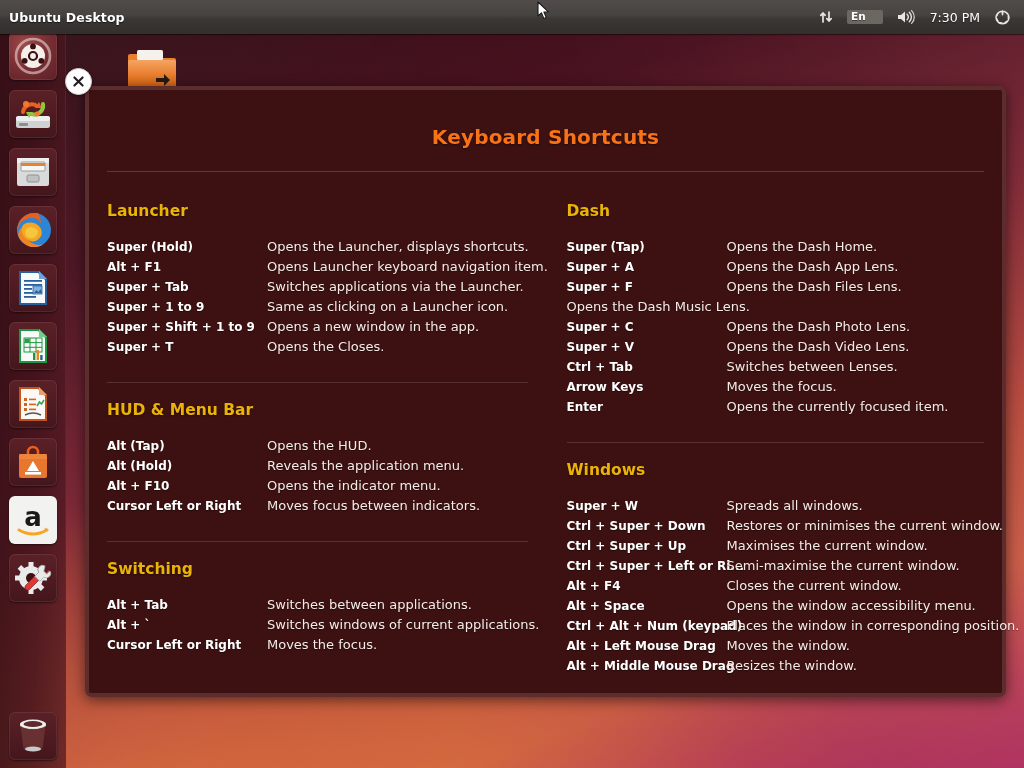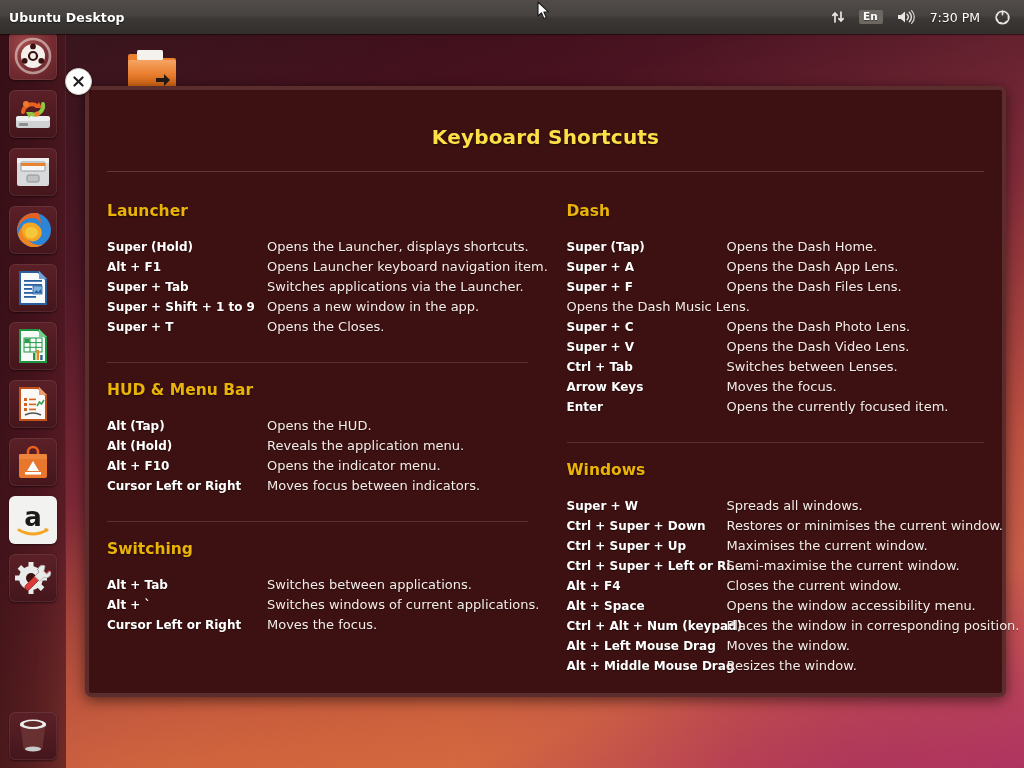--- a/index.html
+++ b/index.html
@@ -48,21 +48,21 @@
     display: flex; align-items: center; gap: 0px; height: 24px;
   }
   .panel-ind {
     height: 24px; display: flex; align-items: center; justify-content: center;
     padding: 0 7px; color: #e8e5e2;
   }
   .panel-ind svg { display: block; }
   #ind-keyboard .kbd-box {
     background: #6d6761;
     border-radius: 2px;
-    padding: 1px 5px 2px 4px;
+    padding: 1px 17px 2px 4px;
     font-size: 10.5px; font-weight: bold; color: #fff;
     line-height: 11px;
     text-shadow: 0 1px 0 rgba(0,0,0,0.4);
   }
   #ind-clock { font-size: 12.5px; color: #ffffff; font-weight: normal;
     text-shadow: 0 1px 1px rgba(0,0,0,0.5); padding: 0 8px; }
 
   
   #mouse-cursor { position: absolute; left: 537px; top: 1px; z-index: 70; pointer-events: none; }
 
@@ -115,21 +115,21 @@
     background: #ffffff;
     border: 1px solid #d8d0cc;
     display: flex; align-items: center; justify-content: center;
     z-index: 90;
     box-shadow: 0 1px 3px rgba(0,0,0,0.5);
     cursor: pointer;
   }
 
   #sc-title {
     text-align: center;
-    color: #fde047;
+    color: #f97316;
     font-size: 20px;
     font-weight: bold;
     padding-top: 35px;
     letter-spacing: .2px;
     text-shadow: 0 1px 2px rgba(0,0,0,0.5);
   }
   #title-rule {
     height: 1px;
     background: rgba(255,255,255,0.17);
     margin: 22px 18px 0 18px;
@@ -411,20 +411,24 @@
             </div>
             <div class="sc-row">
               <div class="sc-key">Alt + F1</div>
               <div class="sc-desc">Opens Launcher keyboard navigation item.</div>
             </div>
             <div class="sc-row">
               <div class="sc-key">Super + Tab</div>
               <div class="sc-desc">Switches applications via the Launcher.</div>
             </div>
             <div class="sc-row">
+              <div class="sc-key">Super + 1 to 9</div>
+              <div class="sc-desc">Same as clicking on a Launcher icon.</div>
+            </div>
+            <div class="sc-row">
               <div class="sc-key">Super + Shift + 1 to 9</div>
               <div class="sc-desc">Opens a new window in the app.</div>
             </div>
             <div class="sc-row">
               <div class="sc-key">Super + T</div>
               <div class="sc-desc">Opens the Closes.</div>
             </div>
           </div>
 
           <div class="sc-section has-rule">

